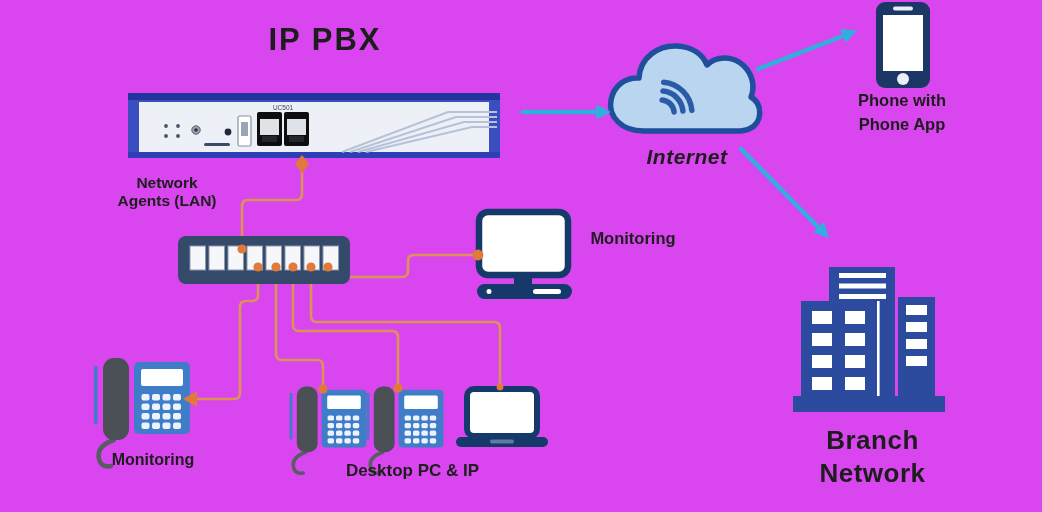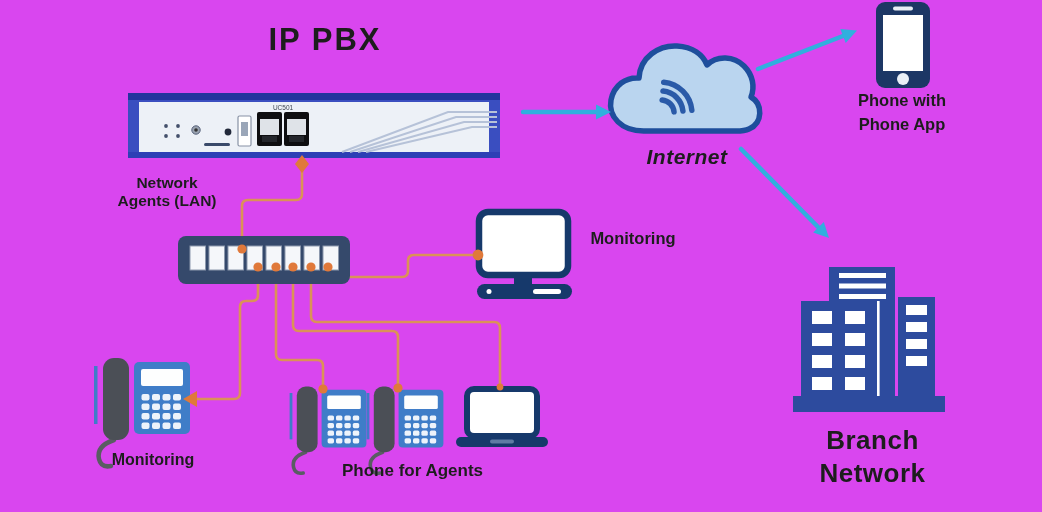--- a/index.html
+++ b/index.html
@@ -245,16 +245,16 @@
 
 <div class="lbl sm2" style="left:572px;top:226px;width:122px;">
   <span>Monitoring</span>
 </div>
 
 <div class="lbl sm" style="left:88px;top:450px;width:130px;">
   <span>Monitoring</span>
 </div>
 
 <div class="lbl sm4" style="left:315px;top:461px;width:195px;">
-  <span>Phone for Agents</span>
+  <span>Desktop PC &amp; IP</span>
 </div>
 
 </div>
 
 </body></html>

